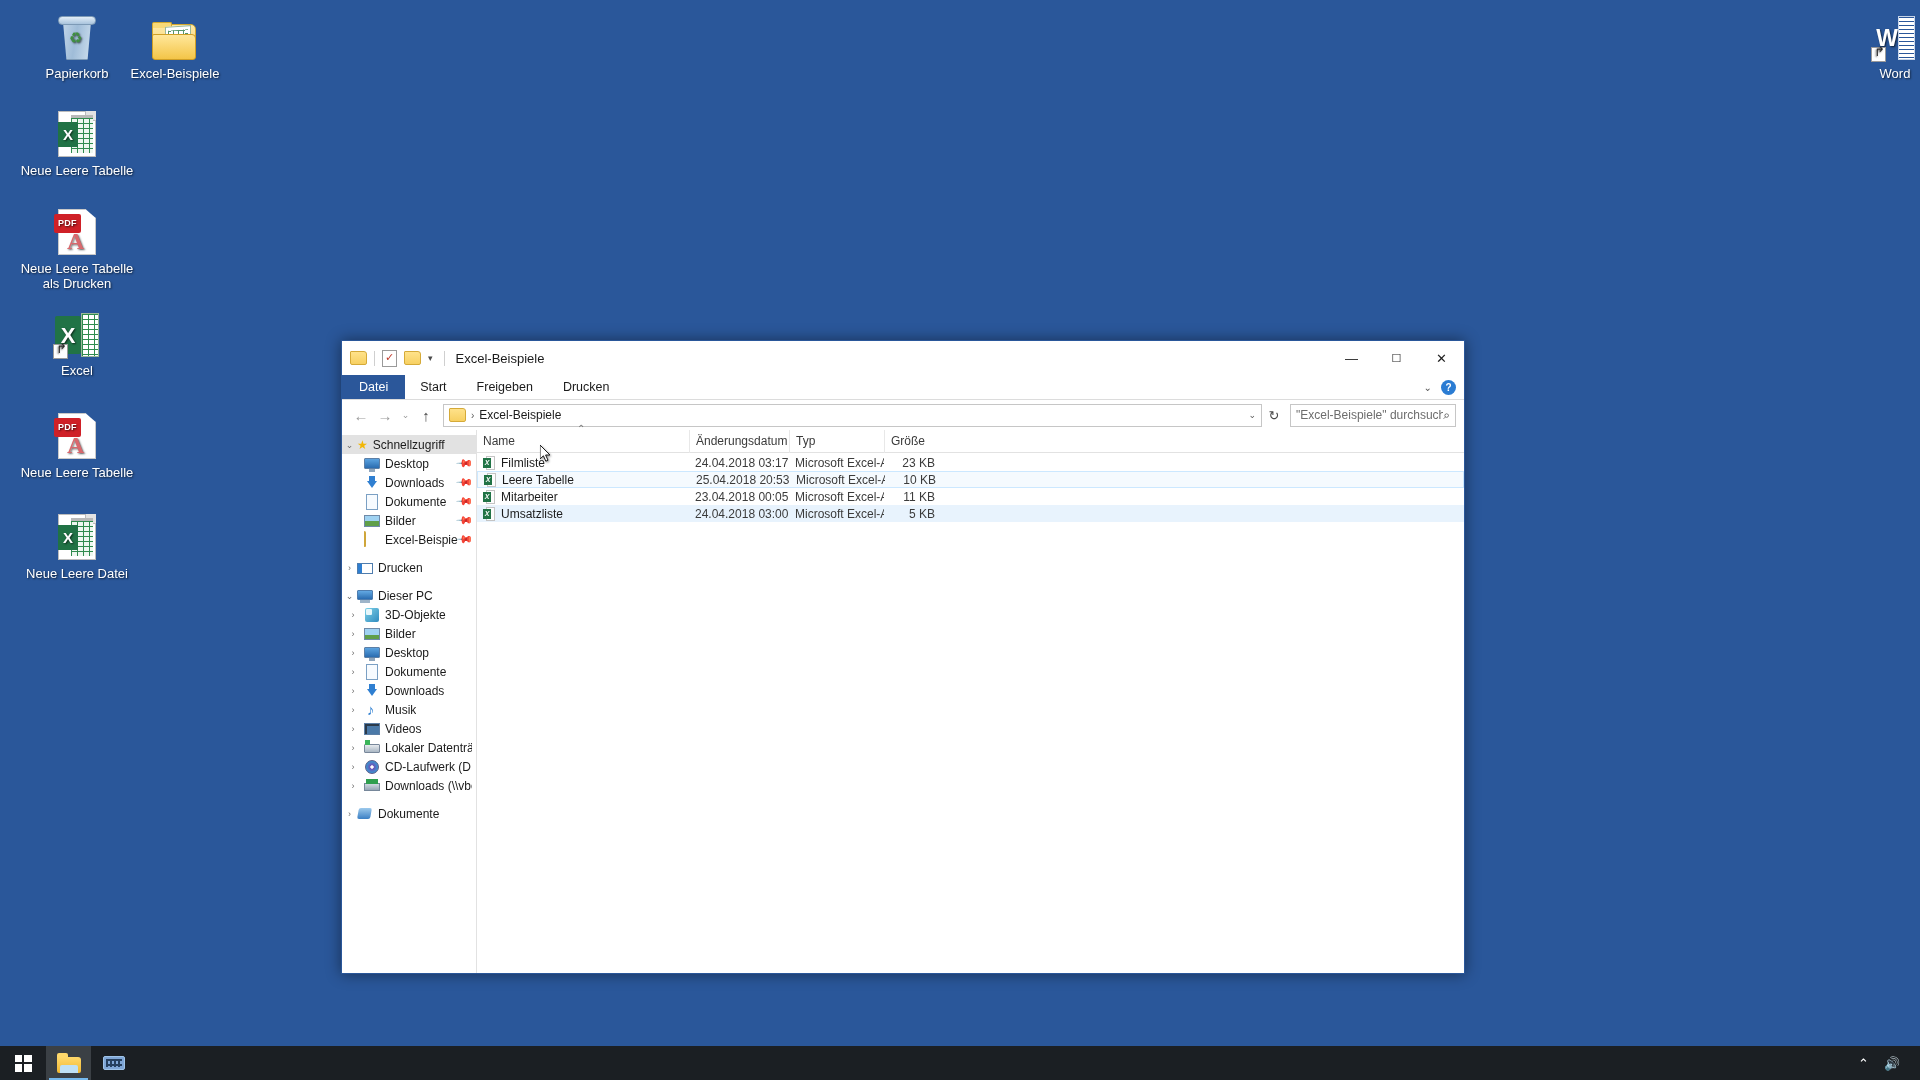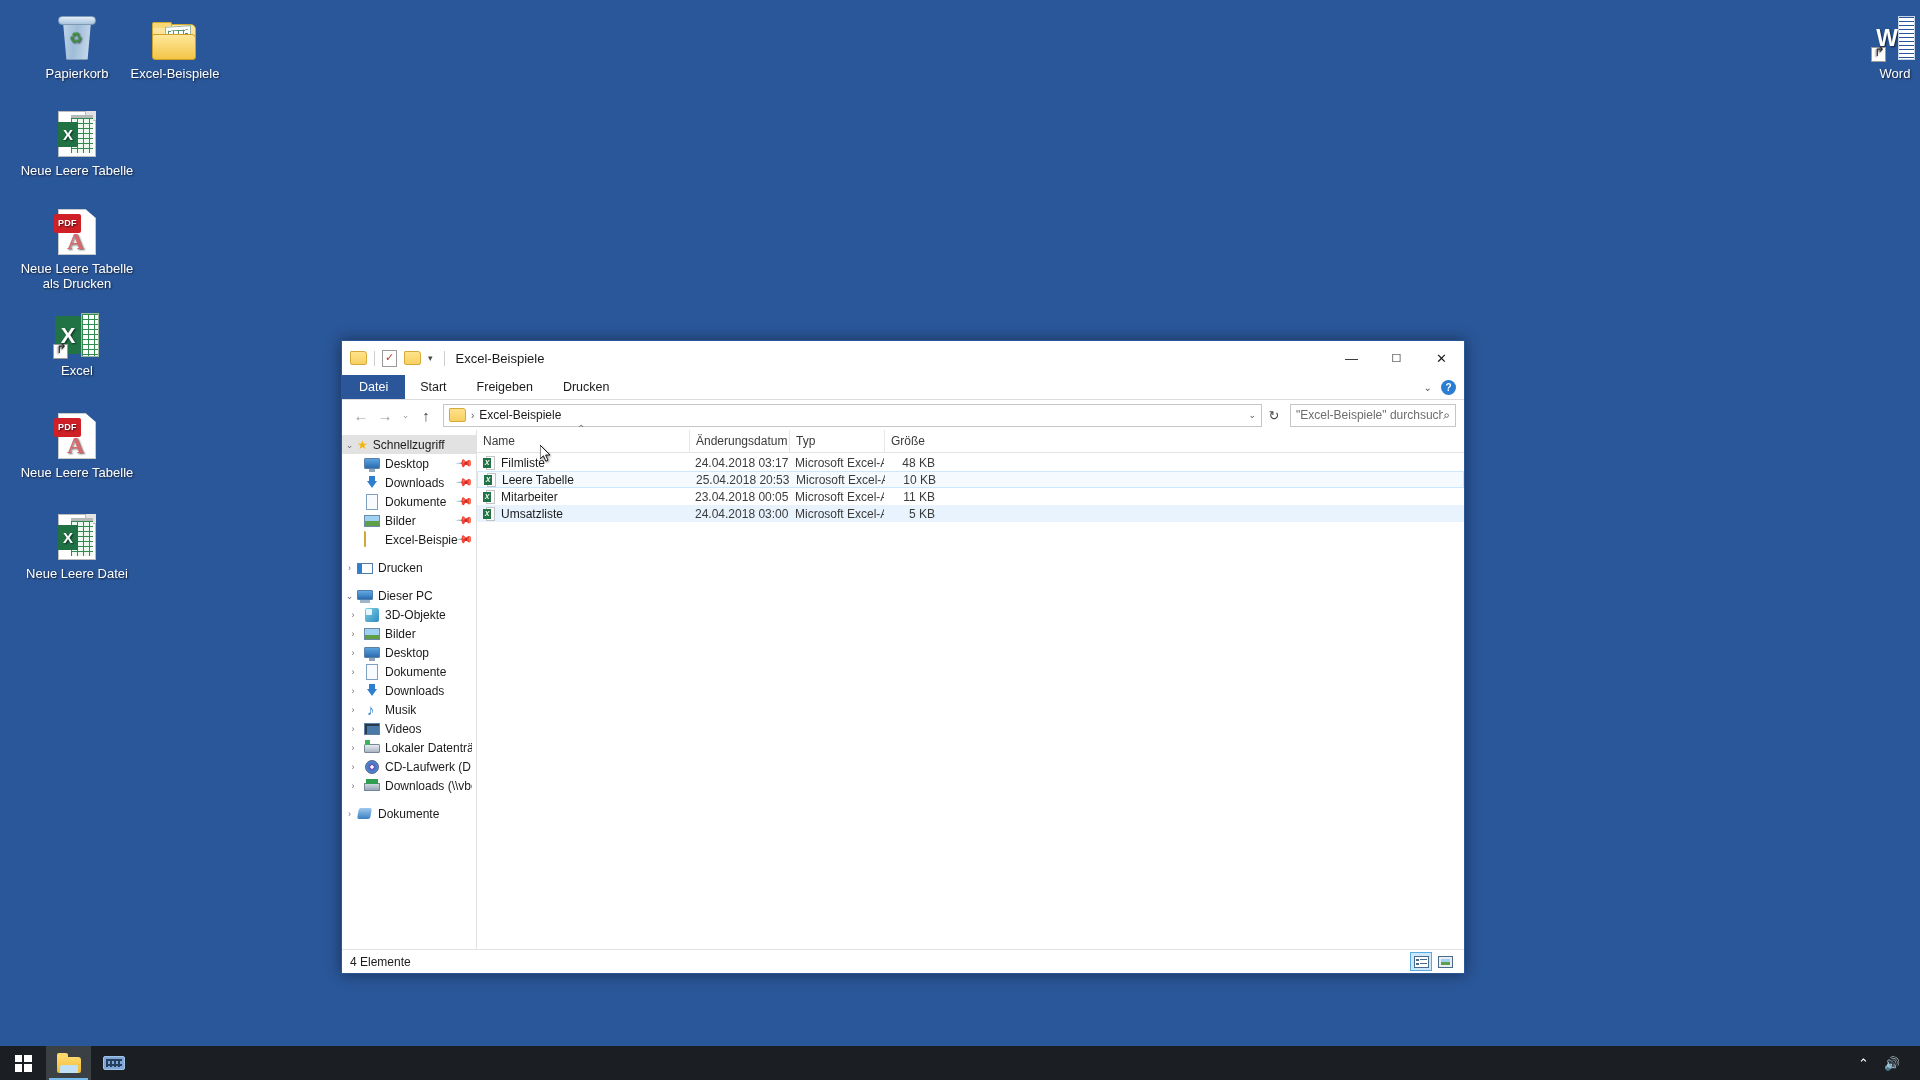--- a/index.html
+++ b/index.html
@@ -815,21 +815,21 @@
         <div class="row">
           <div class="cell c-name">
             <span class="xls-sm">
                 <i class="pg"></i>
                 <i class="bd">X</i>
               </span>
             <span>Filmliste</span>
           </div>
           <div class="cell c-date">24.04.2018 03:17</div>
           <div class="cell c-type">Microsoft Excel-Ar...</div>
-          <div class="cell c-size">48 KB</div>
+          <div class="cell c-size">23 KB</div>
         </div>
 
         <div class="row focus">
           <div class="cell c-name">
             <span class="xls-sm">
                 <i class="pg"></i>
                 <i class="bd">X</i>
               </span>
             <span>Leere Tabelle</span>
           </div>
@@ -860,31 +860,20 @@
             <span>Umsatzliste</span>
           </div>
           <div class="cell c-date">24.04.2018 03:00</div>
           <div class="cell c-type">Microsoft Excel-Ar...</div>
           <div class="cell c-size">5 KB</div>
         </div>
       </div>
     </div>
   </div>
 
-  <div class="statusbar">
-    <span>4 Elemente</span>
-    <div class="viewbtns">
-      <div class="vbtn active">
-        <span class="v-details"></span>
-      </div>
-      <div class="vbtn">
-        <span class="v-large"></span>
-      </div>
-    </div>
-  </div>
 </div>
 
 <svg class="cursor" viewBox="0 0 12 18">
   <polygon points="0,0 0,14 3.4,10.8 5.8,16.2 8,15.2 5.6,10 10,10" fill="#ffffff" stroke="#1b1b1b" stroke-width="1"></polygon>
 </svg>
 
 <div id="taskbar">
   <div class="tb-start">
     <span class="winlogo">
         <i></i>

